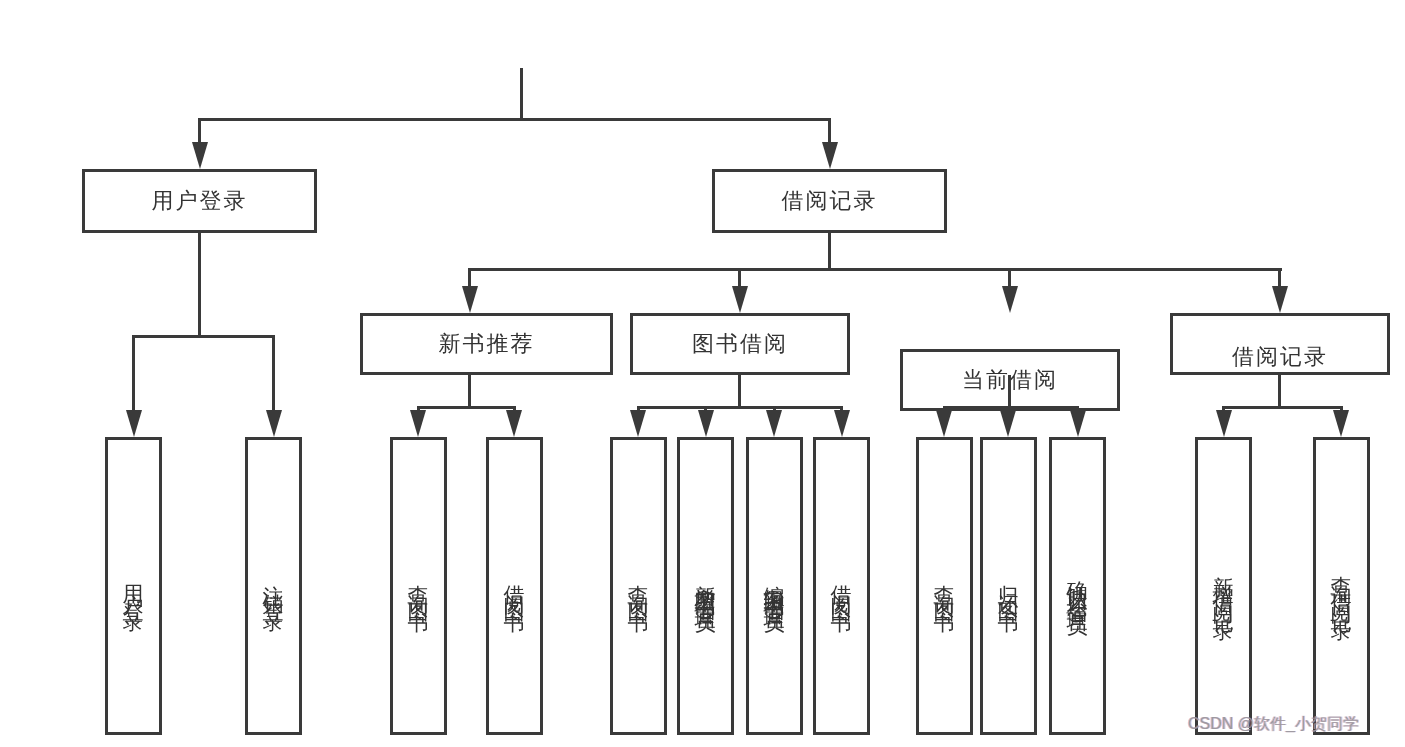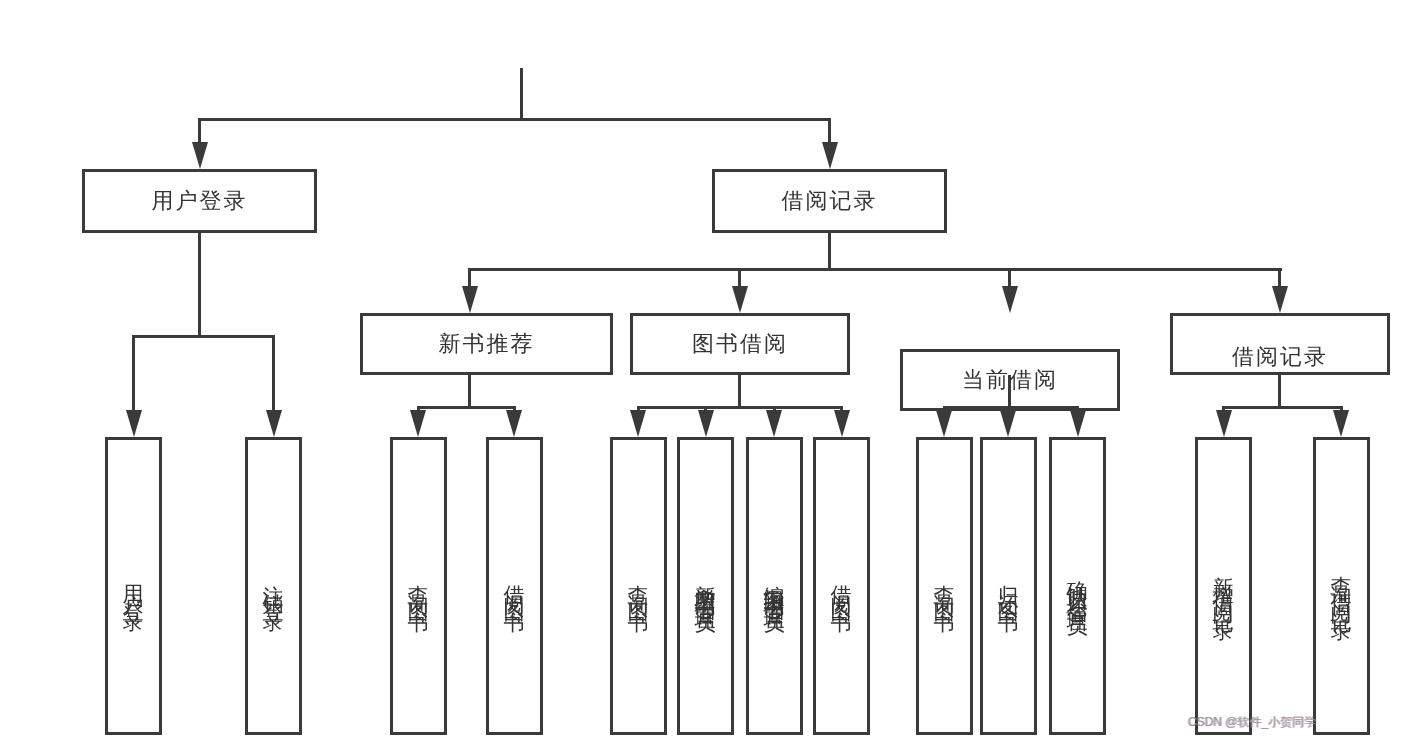--- a/index.html
+++ b/index.html
@@ -28,21 +28,21 @@
   }
   .vline{position:absolute;width:3px;background:var(--line);}
   .hline{position:absolute;height:3px;background:var(--line);}
   .arw{
     position:absolute;width:0;height:0;
     border-left:8px solid transparent;border-right:8px solid transparent;
     border-top:27px solid var(--line);
   }
   #watermark{
     position:absolute;left:1188px;top:714px;z-index:5;
-    font-size:12px;color:rgba(153,153,158,0.95);
+    font-size:16px;color:rgba(153,153,158,0.95);
     text-shadow:-1px 0 rgba(210,120,120,0.45),1px 0 rgba(120,120,210,0.4);
     white-space:nowrap;
   }
 </style>
 </head>
 <body>
 
 <div id="canvas">
 
 

